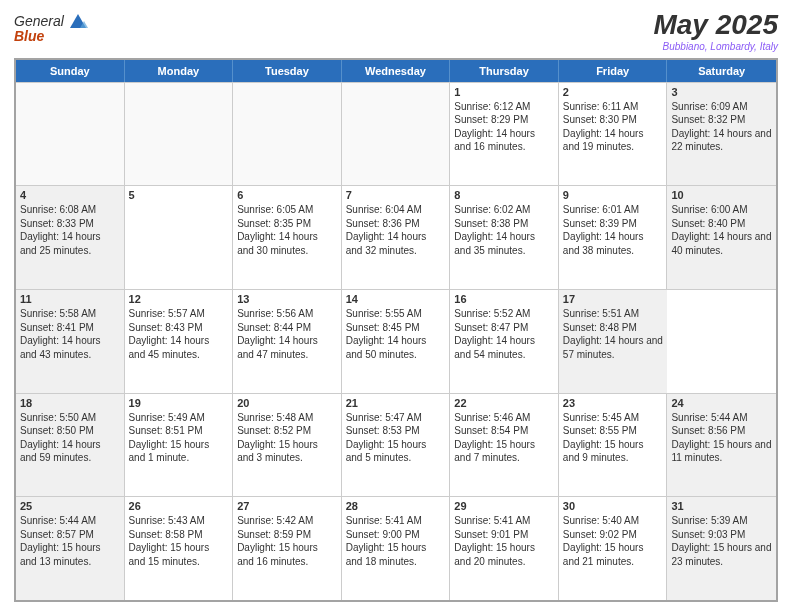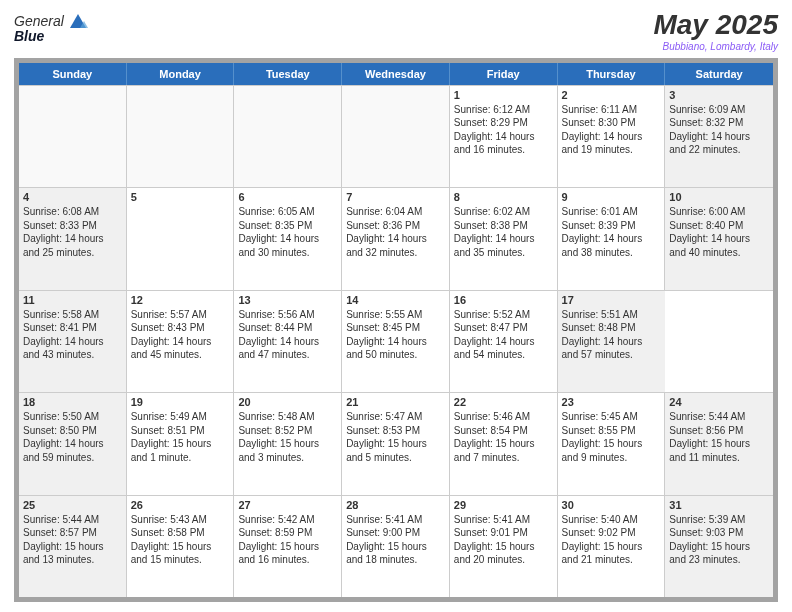--- a/index.html
+++ b/index.html
@@ -27,21 +27,21 @@
     .logo {
       display: flex;
       align-items: center;
       gap: 2px;
     }
     .logo-text {
       font-size: 14px;
       line-height: 1.2;
     }
     .logo-general { color: #333; font-weight: normal; }
-    .logo-blue { color: #0f172a; font-weight: bold; }
+    .logo-blue { color: #c2410c; font-weight: bold; }
     .logo-icon {
       width: 22px;
       height: 22px;
       margin-left: 2px;
     }
     .title-block {
       text-align: right;
     }
     .month-title {
       font-size: 28px;
@@ -50,21 +50,21 @@
       line-height: 1.1;
     }
     .location {
       font-size: 10px;
       color: #8b5cf6;
     }
     .calendar {
       flex: 1;
       display: flex;
       flex-direction: column;
-      border: 5px solid #a3a3a3;
+      border: 2px solid #a3a3a3;
     }
     .cal-header-row {
       display: grid;
       grid-template-columns: repeat(7, 1fr);
       background: #2a6ebb;
     }
     .cal-header-cell {
       color: #fff;
       font-size: 11px;
       font-weight: bold;
@@ -130,22 +130,22 @@
       <div class="location">Bubbiano, Lombardy, Italy</div>
     </div>
   </div>
 
   <div class="calendar">
     <div class="cal-header-row">
       <div class="cal-header-cell">Sunday</div>
       <div class="cal-header-cell">Monday</div>
       <div class="cal-header-cell">Tuesday</div>
       <div class="cal-header-cell">Wednesday</div>
+      <div class="cal-header-cell">Thursday</div>
       <div class="cal-header-cell">Friday</div>
-      <div class="cal-header-cell">Thursday</div>
       <div class="cal-header-cell">Saturday</div>
     </div>
     <div class="cal-body" id="cal-body">
     <div class="cal-row">
           <div class="cal-cell empty"></div>
           <div class="cal-cell empty"></div>
           <div class="cal-cell empty"></div>
           <div class="cal-cell empty"></div>
           <div class="cal-cell">
             <span class="day-num">1</span>

